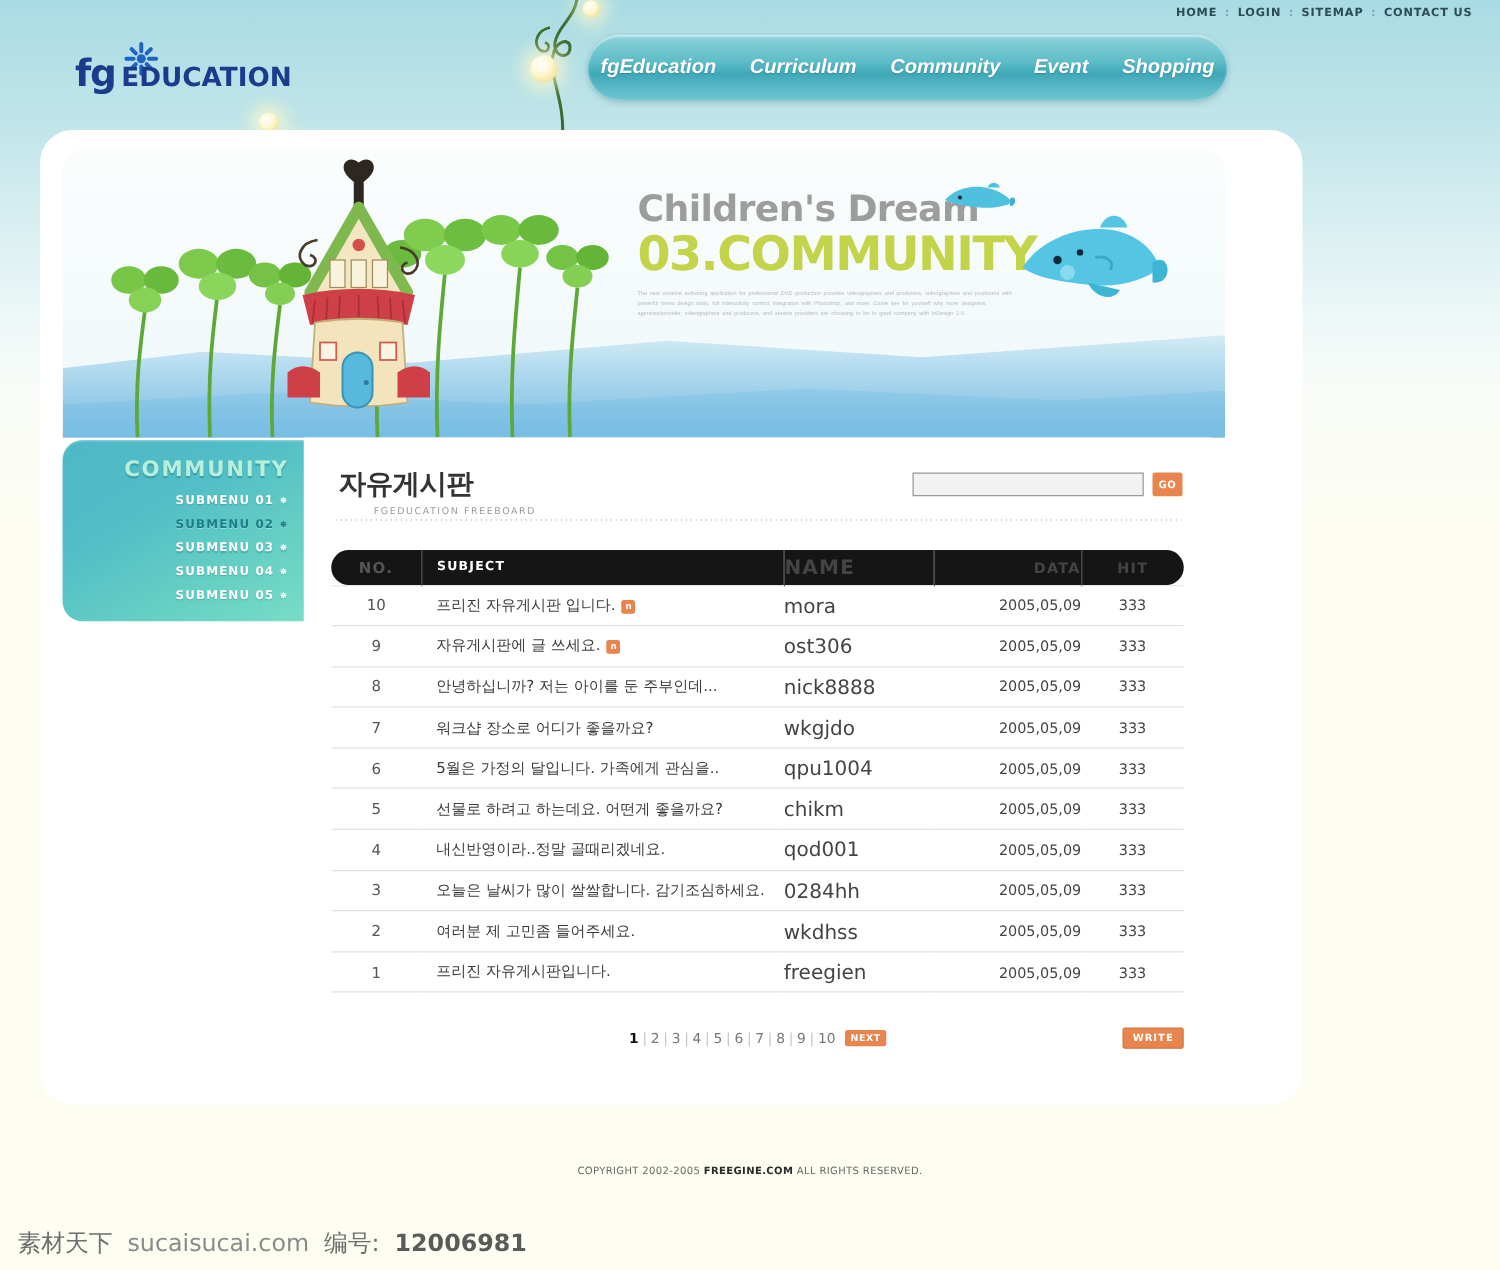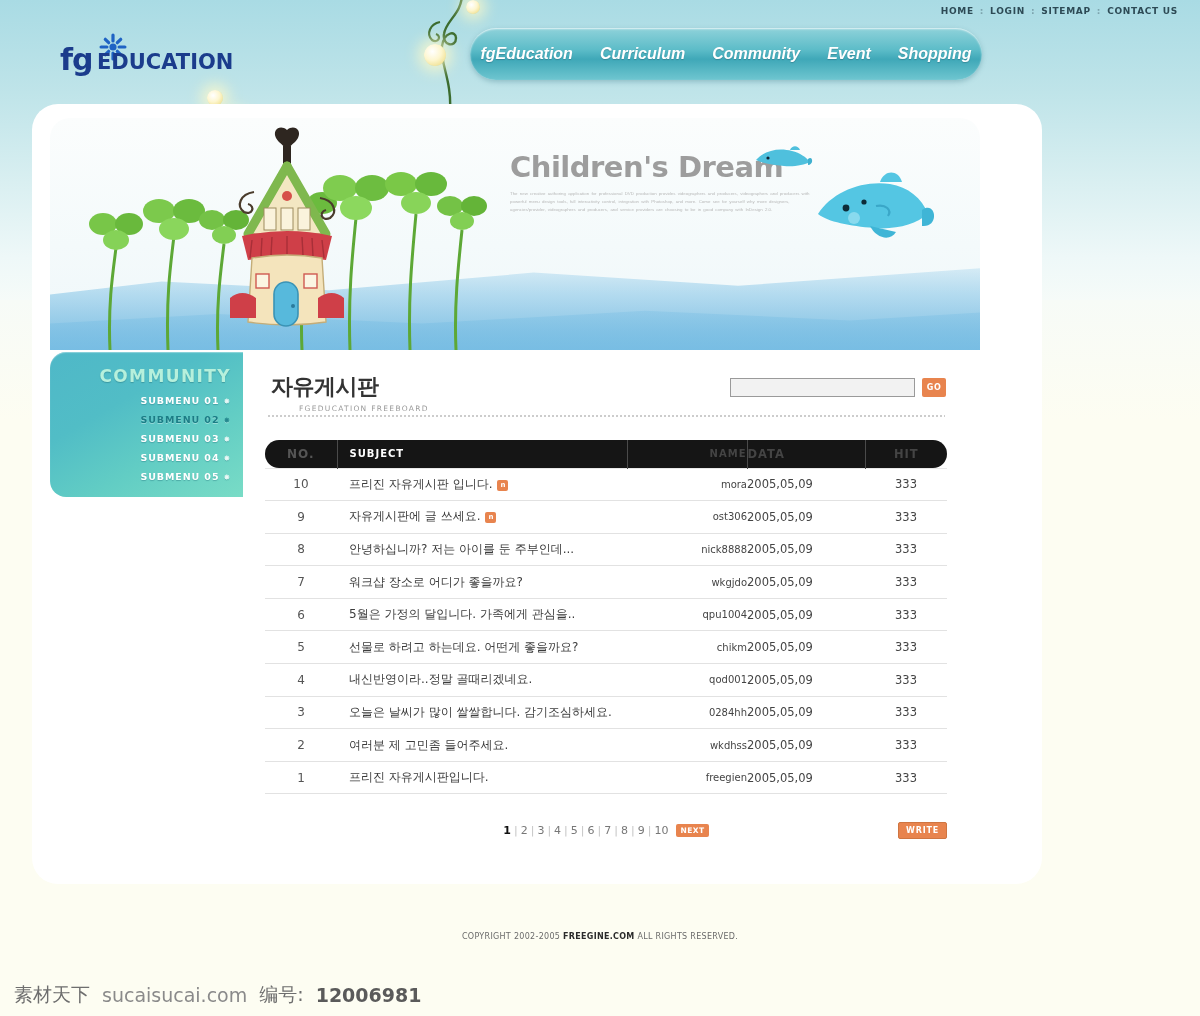--- a/index.html
+++ b/index.html
@@ -177,22 +177,22 @@
   }
   #tbl thead th:first-child { border-left:none; border-radius:14px 0 0 14px; }
   #tbl thead th:last-child { border-radius:0 14px 14px 0; }
   #tbl tbody td {
     height:32.6px; border-bottom:1px solid #e2e2e2; font-size:12px; color:#3b3b3b;
     font-family:"DejaVu Sans", sans-serif;
   }
   #tbl tbody tr:first-child td { border-top:1px solid #e8e8e8; }
   #tbl .c-no { width:72px; text-align:center; color:#555; font-size:12px;}
   #tbl .c-sub { width:290px; text-align:left; padding-left:12px; }
-  #tbl .c-name { width:120px; text-align:right; color:#444; font-size:10px;margin-top:23px;}
-  #tbl .c-date { width:118px; text-align:left; color:#444; font-size:11.5px;}
+  #tbl .c-name { width:120px; text-align:left; color:#444; font-size:16px;margin-top:23px;}
+  #tbl .c-date { width:118px; text-align:right; color:#444; font-size:11.5px;}
   #tbl .c-hit { width:82px; text-align:center; color:#444; font-size:11.5px;}
   .badge-n {
     display:inline-block; width:11px; height:11px; line-height:11px;
     background:#e8844e; color:#fff; font-size:7px; text-align:center;
     border-radius:2px; margin-left:5px; vertical-align:1px; font-weight:bold;
     font-family:"DejaVu Sans", sans-serif;
   }
 
   
   #pager {
@@ -376,20 +376,21 @@
     <path d="M18 176 Q30 166 44 176 L44 196 L18 196 Z" fill="#cf3f48"></path>
     <path d="M106 176 Q120 166 132 176 L132 196 L106 196 Z" fill="#cf3f48"></path>
     <g stroke="#4a3c2c" stroke-width="2.2" fill="none">
       <path d="M42 70 C28 72, 24 84, 32 90 C40 94, 44 84, 36 82"></path>
       <path d="M108 76 C122 78, 126 90, 118 96 C110 100, 106 90, 114 88"></path>
     </g>
   </svg>
 
   <div id="banner-title">
     <div class="h1">Children's Dream</div>
+    <div class="h2">03.COMMUNITY</div>
     <div class="lorem">The new creative authoring application for professional DVD production provides videographers and producers, videographers and producers with powerful menu design tools, full interactivity control, integration with Photoshop, and more. Come see for yourself why more designers, agencies/provider, videographers and producers, and service providers are choosing to be in good company with InDesign 2.0.</div>
   </div>
 
   <svg style="position:absolute;left:700px;top:25px;" width="64" height="30" viewBox="0 0 64 30">
     <path d="M6 17 C14 8, 28 4, 42 8 C50 10, 56 14, 60 19 C54 22, 44 24, 34 23 C22 22, 12 20, 6 17 Z" fill="#4fc0dd"></path>
     <path d="M40 7 C42 2, 48 2, 50 7 Z" fill="#4fc0dd"></path>
     <path d="M58 16 C63 12, 64 22, 58 22 Z" fill="#3fb0cf"></path>
     <circle cx="18" cy="15" r="1.6" fill="#123"></circle>
   </svg>
   <svg style="position:absolute;left:760px;top:48px;" width="130" height="85" viewBox="0 0 130 85">

